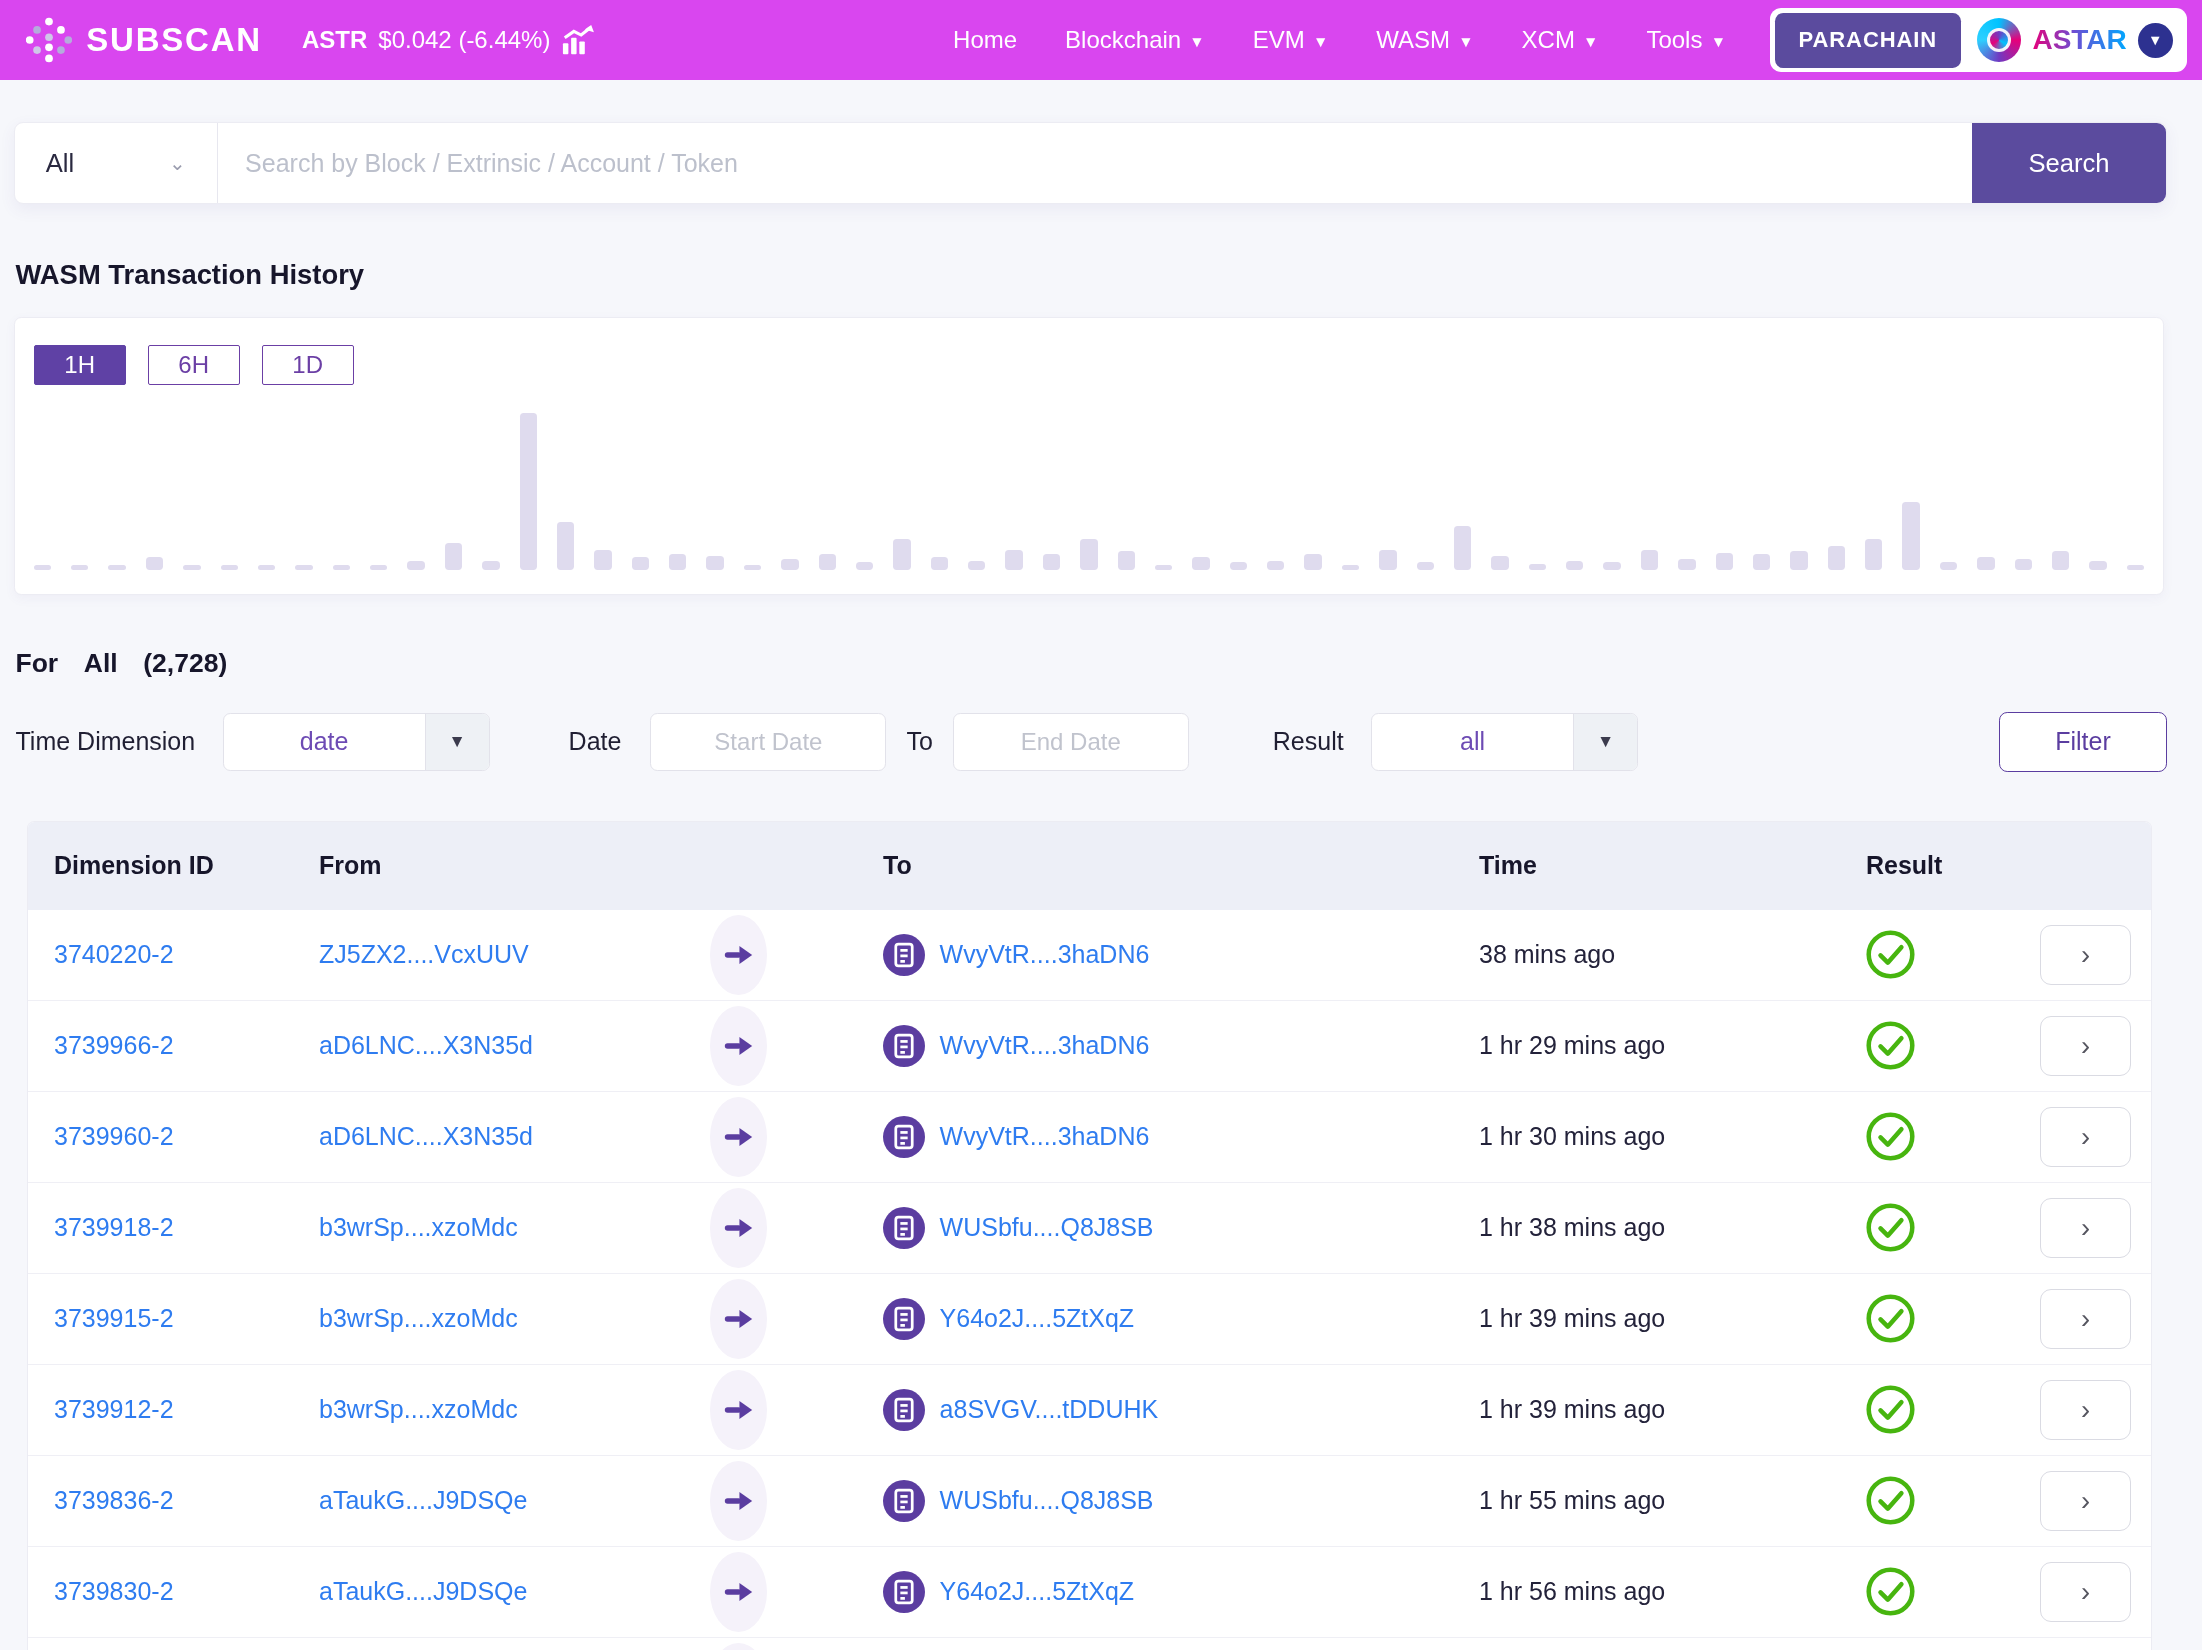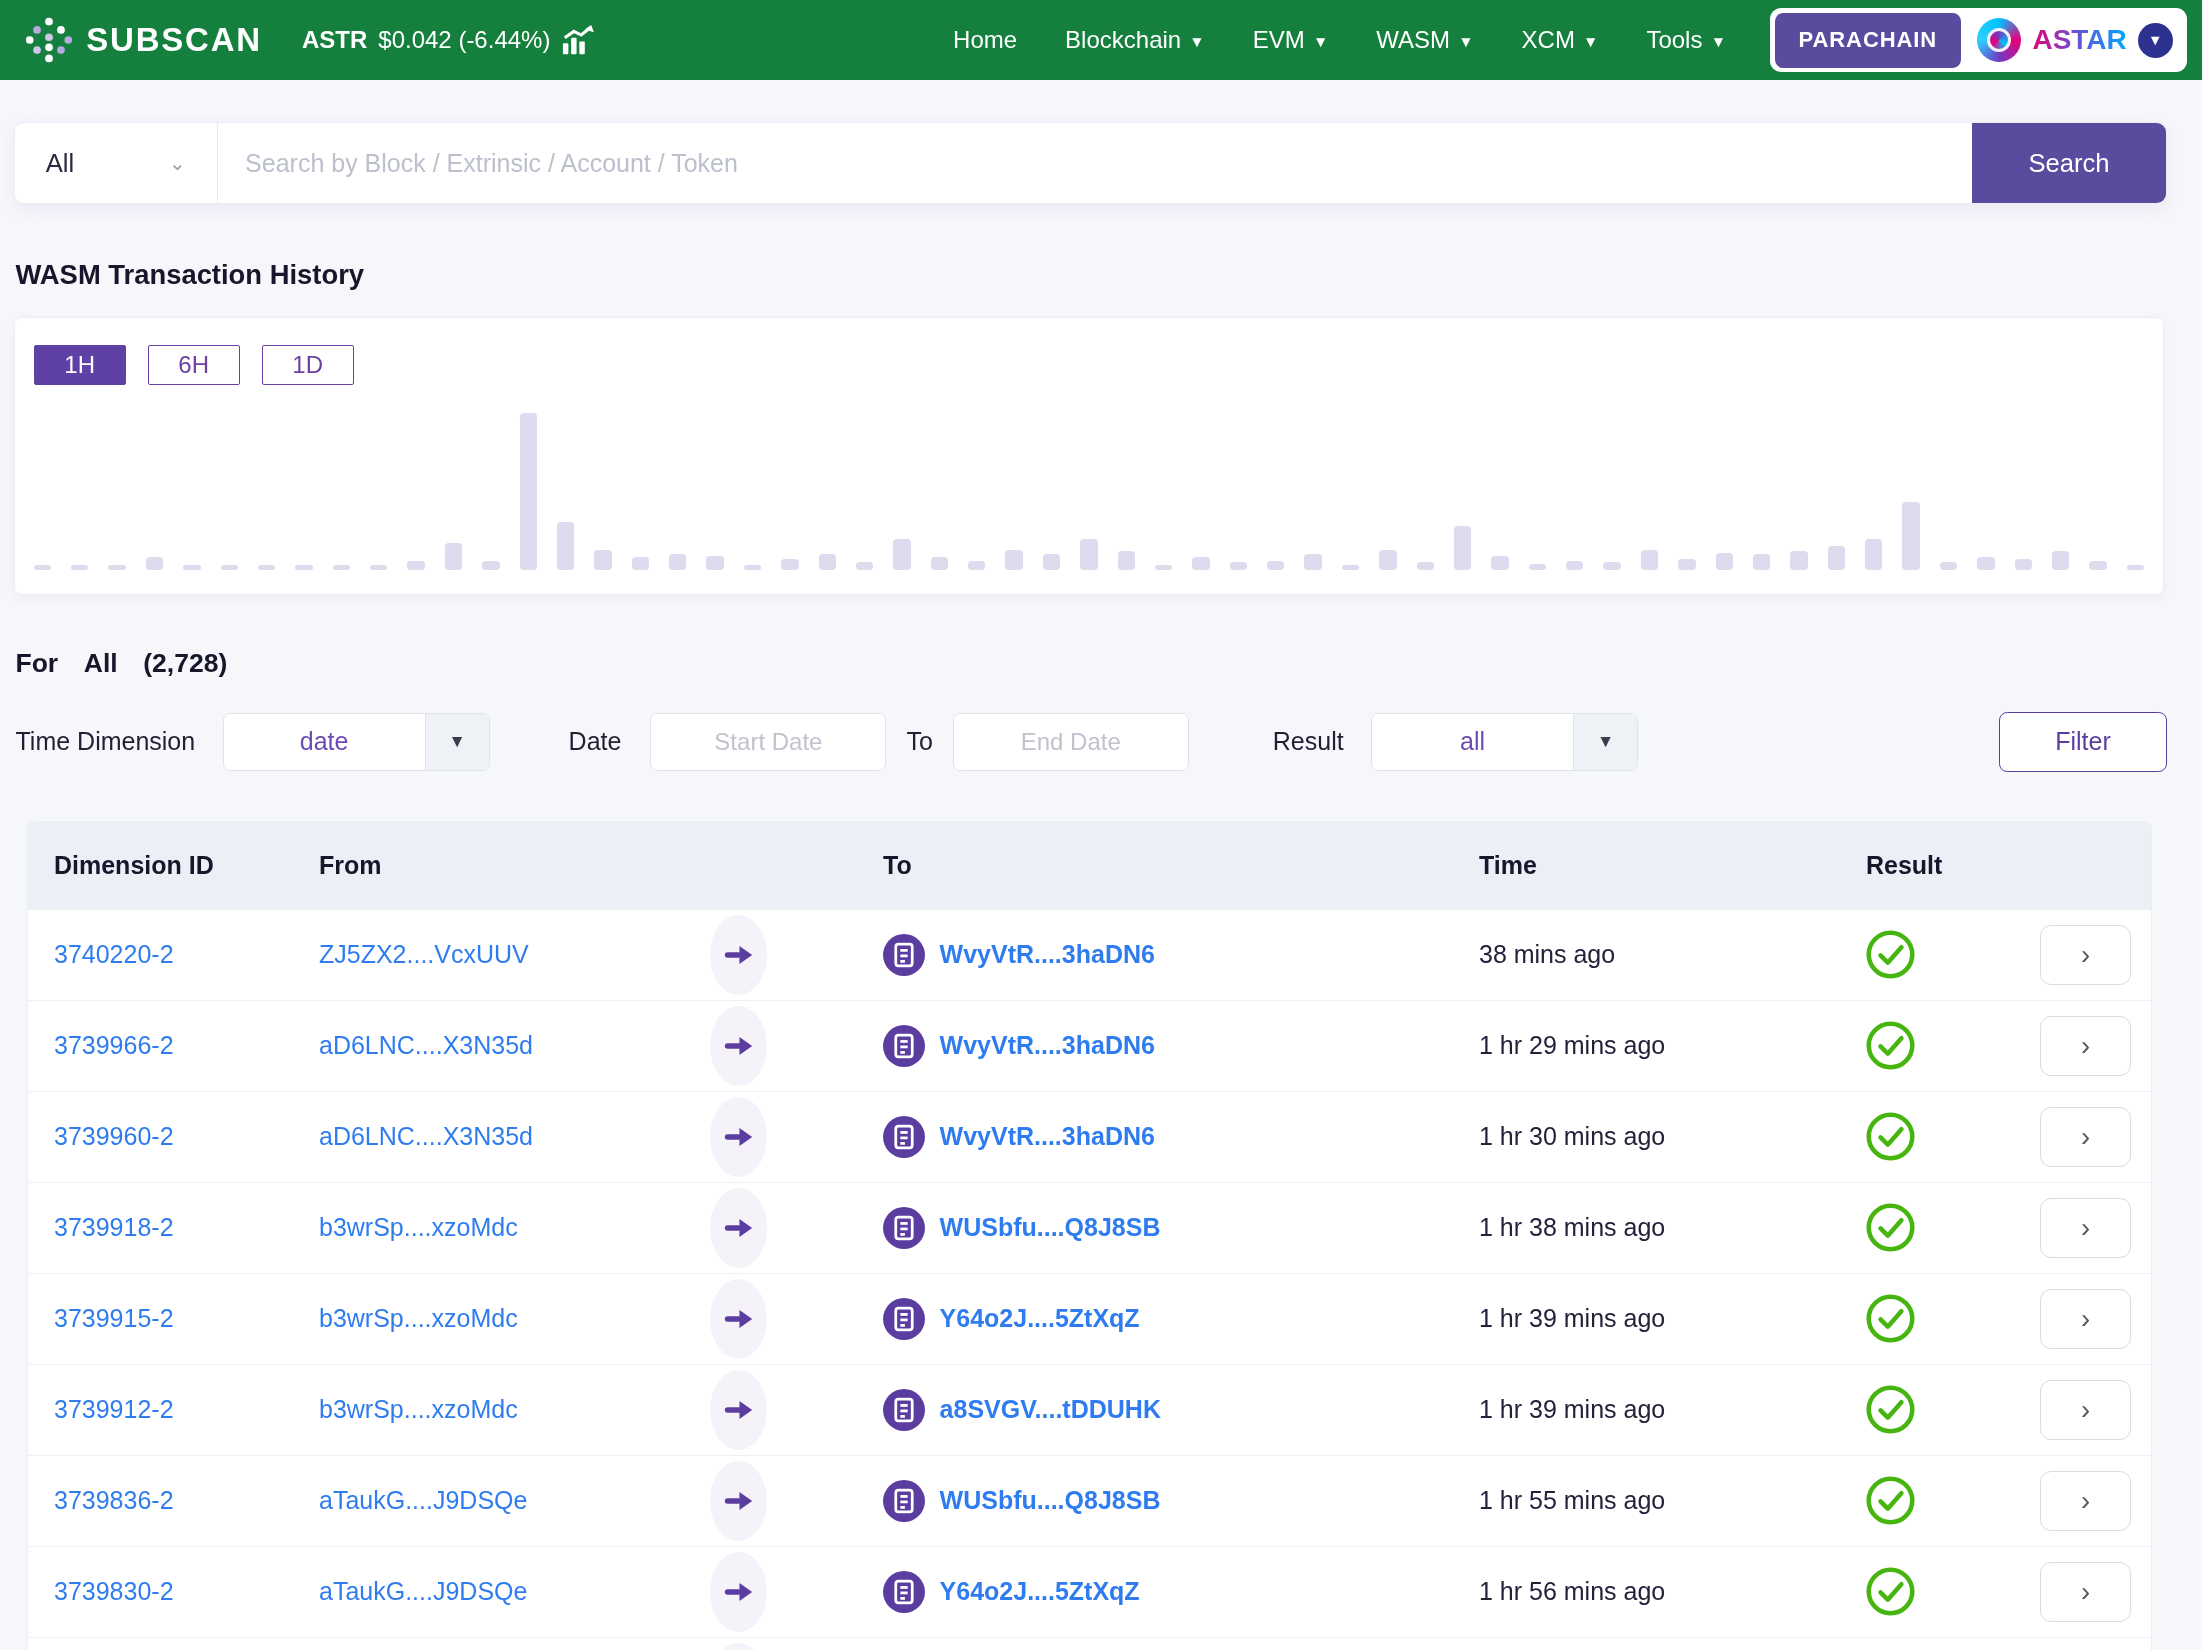--- a/index.html
+++ b/index.html
@@ -4,21 +4,21 @@
 <style>
   * { box-sizing: border-box; margin: 0; padding: 0; }
   html,body { width: 2202px; height: 1650px; overflow: hidden; }
   body {
     font-family: "Liberation Sans", sans-serif;
     background: #f6f7fb;
     color: #211f33;
   }
   
   .topbar {
-    height: 80px; background: #15803d;
+    height: 80px; background: #d946ef;
     display: flex; align-items: center;
     padding: 0 14.6px 0 25.6px;
   }
   .brand { display:flex; align-items:center; gap:14.6px; }
   .brand-name { color:#fff; font-size:33px; font-weight:bold; letter-spacing:1.8px; }
   .price-wrap { display:flex; align-items:center; margin-left:40px; gap:11px; color:#fff; font-size:24px; }
   .price-sym { font-weight:bold; }
   .nav { display:flex; align-items:center; gap:48px; margin-left:auto; margin-right:44px;text-align:right; }
   .nav-item { color:#fff; font-size:24px; display:flex; align-items:center; gap:8.2px; cursor:pointer; white-space:nowrap; }
   .nav-caret { font-size:15.5px; margin-top:3.7px; }
@@ -78,21 +78,21 @@
      font-size:25px; border-radius:8.2px; cursor:pointer; font-family:inherit; }
 
   
   .table-card { margin:49px 50px 0 27.4px; height:847px; background:#fff; border-radius:7.3px 7.3px 0 0;
      overflow:hidden; border:0.9px solid #ececf3; border-bottom:none; }
   .tgrid { display:grid; grid-template-columns:265px 375px 189px 596px 387px 174px 1fr; align-items:center; padding-left:25.6px; }
   .thead { height:88px; background:#edeff7; font-weight:bold; font-size:25px; color:#17162b; }
   .trow { height:91px; border-bottom:0.9px solid #efeff5; font-size:25px; }
   a.cell-link { color:#2e7cf0; text-decoration:none; cursor:pointer; }
   .arrow-wrap { width:57px; height:80px; border-radius:50%; background:#f5f2fa; display:flex; align-items:center; justify-content:center; margin-left:16.4px; }
-  .to-cell { display:flex; align-items:center; gap:14.6px;font-weight:bold; }
+  .to-cell { display:flex; align-items:center; gap:14.6px; }
   .time-cell { color:#23223a; }
   .chev-btn { width:91px; height:60px; background:#fff; border:1.4px solid #dadbe3; border-radius:11px;
      color:#55555f; font-size:27.4px; cursor:pointer; display:flex; align-items:center; justify-content:center; margin-right:23px; justify-self:end; font-family:inherit; }
 </style>
 </head>
 <body>
 
 <div class="topbar">
   <div class="brand">
     <svg width="46" height="46" viewBox="0 0 50 50">

